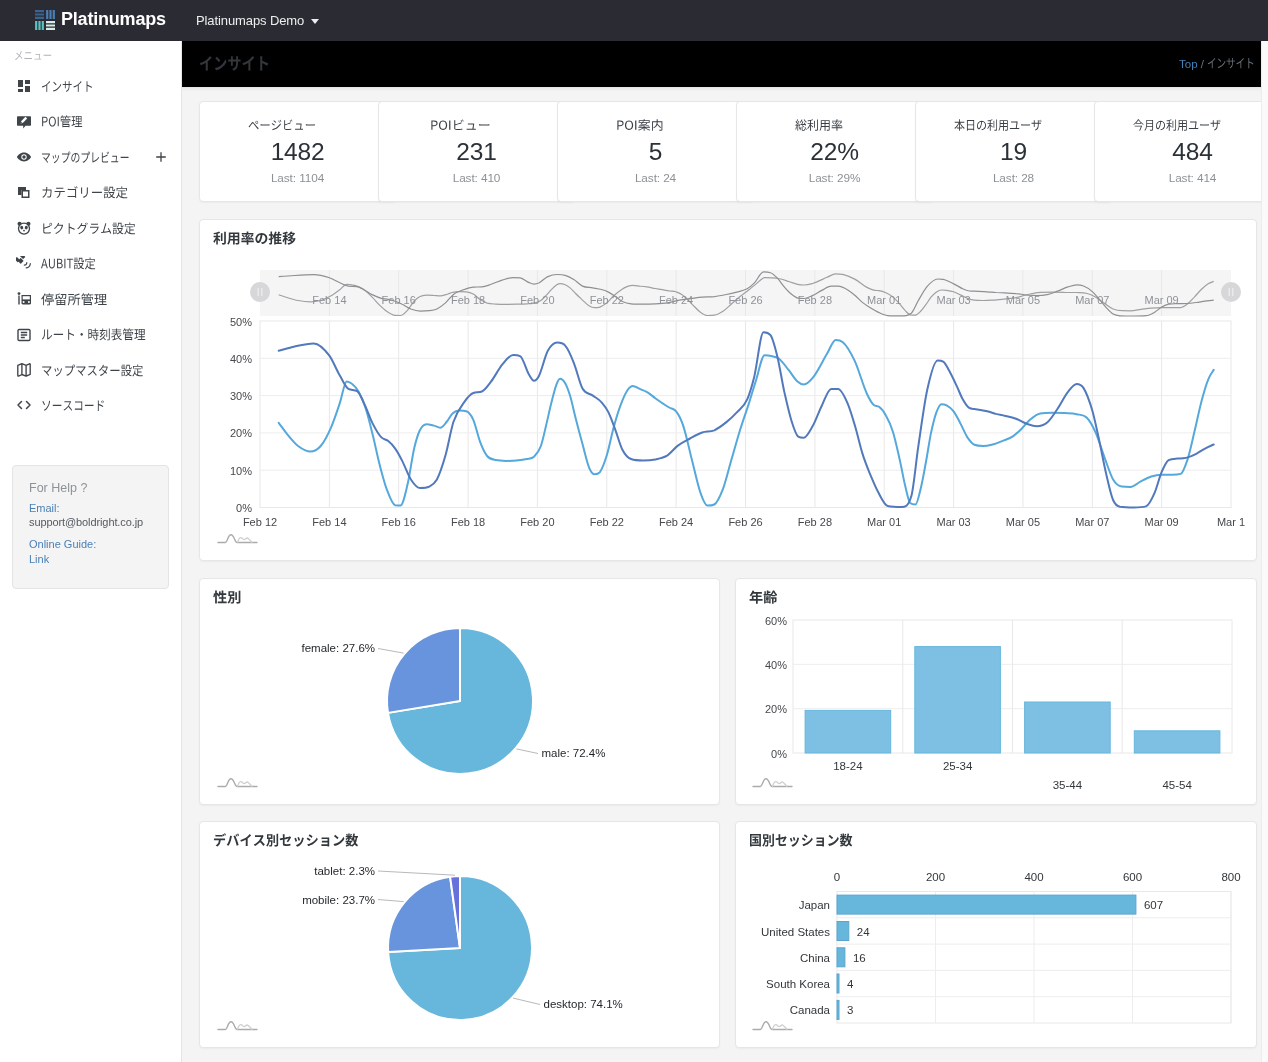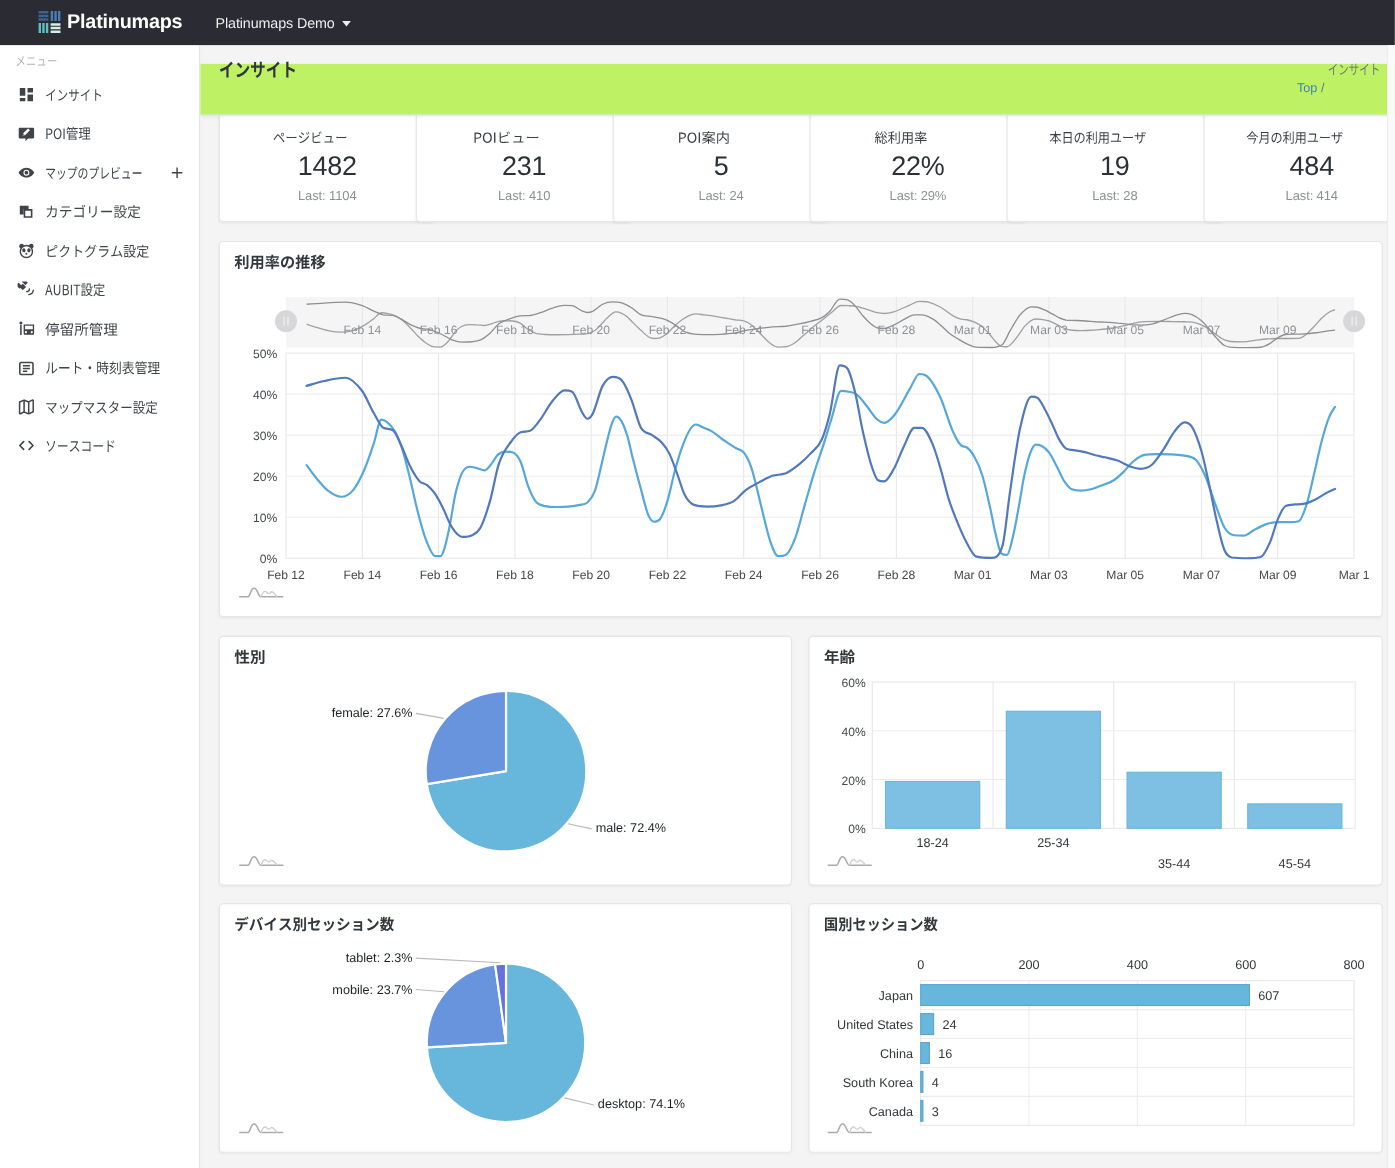--- a/index.html
+++ b/index.html
@@ -9,21 +9,21 @@
 .brand { position:absolute; left:61px; top:9px; color:#fff; font-size:18px; font-weight:700; letter-spacing:-.2px; }
 .navdemo { position:absolute; left:196px; top:13px; color:#eceef0; font-size:13px; letter-spacing:-.1px; }
 .caret { display:inline-block; width:0; height:0; border-left:4.5px solid transparent; border-right:4.5px solid transparent; border-top:5px solid #eceef0; margin-left:7px; margin-bottom:1px; }
 .sidebar { position:absolute; left:0; top:41px; width:182px; height:1021px; background:#fff; border-right:1px solid #e2e4e7; z-index:20; }
 .helpbox { position:absolute; left:12px; top:424px; width:157px; height:124px; background:#f4f4f5; border:1px solid #e4e4e7; border-radius:4px; }
 .h1 { position:absolute; left:16px; top:16px; color:#8e9398; font-size:12.5px; line-height:1; }
 .h2 { position:absolute; left:16px; top:37px; color:#4a7fb5; font-size:11px; line-height:1; }
 .h3 { position:absolute; left:16px; top:50.5px; color:#55595e; font-size:11px; line-height:1; letter-spacing:-.1px; }
 .h4 { position:absolute; left:16px; top:73px; color:#4a7fb5; font-size:11px; line-height:1; }
 .h5 { position:absolute; left:16px; top:88px; color:#4a7fb5; font-size:11px; line-height:1; }
-.pagehead { position:absolute; left:182px; top:58px; width:1086px; height:47px; background:#bef264; border-bottom:1px solid #e4e7ea; box-shadow:0 2px 3px rgba(0,0,0,.04); z-index:10; }
+.pagehead { position:absolute; left:182px; top:41px; width:1086px; height:47px; background:#000000; border-bottom:1px solid #e4e7ea; box-shadow:0 2px 3px rgba(0,0,0,.04); z-index:10; }
 .bread { position:absolute; right:64px; top:17px; font-size:11.5px; color:#6c757d; }
 .bread a { color:#4180b8; text-decoration:none; }
 .scard { position:absolute; top:101px; width:197px; height:101px; background:#fff; border:1px solid #e5e6e8; border-radius:4px; box-shadow:0 1px 2px rgba(0,0,0,.04); text-align:center; }
 .sv { position:absolute; left:0; right:0; top:38px; font-size:24.5px; font-weight:500; color:#2b3136; line-height:1; letter-spacing:-.2px; }
 .sl { position:absolute; left:0; right:0; top:70.5px; font-size:11.8px; color:#8d9196; line-height:1; letter-spacing:-.1px; }
 .ccard { position:absolute; background:#fff; border:1px solid #e5e6e8; border-radius:4px; box-shadow:0 1px 2px rgba(0,0,0,.04); }
 </style></head>
 <body>
 <div class="navbar">
   <svg class="logo" viewBox="0 0 22 22">
@@ -148,20 +148,27 @@
       </g>
     </svg>
 <svg style="position:absolute;left:16px;top:356px" width="16" height="16" viewBox="0 0 16 16">
       <path d="M5.5 4.5L2 8l3.5 3.5M10.5 4.5L14 8l-3.5 3.5" stroke="#3f4449" stroke-width="1.5" fill="none" stroke-linecap="round" stroke-linejoin="round"></path>
     </svg>
 <svg style="position:absolute;left:41.0px;top:354.9px;overflow:visible;z-index:40" width="64.3" height="18.8">
       <g transform="translate(0,14.30) scale(0.8243589743589743,1)">
         <path d="M3.4 -0.5Q5.1 -1.1 6.2 -2.1Q7.3 -3.1 8.0 -4.2Q8.8 -5.3 9.1 -6.4Q9.5 -7.5 9.6 -8.4Q9.7 -8.7 9.7 -9.0Q9.8 -9.3 9.8 -9.5L11.0 -9.3Q11.0 -9.1 10.9 -8.8Q10.8 -8.5 10.8 -8.3Q10.6 -7.1 10.1 -5.9Q9.7 -4.8 9.0 -3.7Q8.2 -2.5 7.1 -1.4Q6.0 -0.4 4.4 0.4ZM2.6 -9.3Q2.9 -9.0 3.2 -8.5Q3.5 -8.0 3.8 -7.5Q4.1 -7.0 4.4 -6.5Q4.6 -6.0 4.8 -5.7L3.8 -5.1Q3.6 -5.5 3.3 -6.0Q3.0 -6.6 2.7 -7.1Q2.4 -7.6 2.1 -8.1Q1.8 -8.5 1.6 -8.8Z M14.3 -5.6Q14.5 -5.6 14.8 -5.6Q15.1 -5.6 15.4 -5.6Q15.8 -5.6 16.1 -5.6Q16.3 -5.6 16.8 -5.6Q17.2 -5.6 17.8 -5.6Q18.4 -5.6 19.0 -5.6Q19.7 -5.6 20.4 -5.6Q21.0 -5.6 21.6 -5.6Q22.2 -5.6 22.6 -5.6Q23.1 -5.6 23.3 -5.6Q23.8 -5.6 24.1 -5.6Q24.4 -5.6 24.7 -5.6V-4.4Q24.5 -4.4 24.1 -4.4Q23.7 -4.4 23.3 -4.4Q23.1 -4.4 22.6 -4.4Q22.2 -4.4 21.6 -4.4Q21.0 -4.4 20.4 -4.4Q19.7 -4.4 19.0 -4.4Q18.4 -4.4 17.8 -4.4Q17.2 -4.4 16.8 -4.4Q16.3 -4.4 16.1 -4.4Q15.6 -4.4 15.1 -4.4Q14.6 -4.4 14.3 -4.4Z M36.4 -8.7Q36.3 -8.6 36.2 -8.4Q36.1 -8.3 36.1 -8.1Q35.8 -7.5 35.4 -6.7Q35.0 -5.9 34.5 -5.2Q34.0 -4.4 33.5 -3.8Q32.8 -3.0 31.9 -2.3Q31.1 -1.5 30.1 -0.8Q29.2 -0.2 28.1 0.3L27.3 -0.6Q28.4 -1.0 29.3 -1.6Q30.3 -2.2 31.1 -3.0Q32.0 -3.7 32.7 -4.4Q33.1 -4.9 33.5 -5.6Q34.0 -6.2 34.3 -6.9Q34.7 -7.5 34.8 -8.1Q34.7 -8.1 34.3 -8.1Q33.9 -8.1 33.4 -8.1Q32.9 -8.1 32.3 -8.1Q31.7 -8.1 31.2 -8.1Q30.6 -8.1 30.2 -8.1Q29.9 -8.1 29.7 -8.1Q29.5 -8.1 29.2 -8.0Q29.0 -8.0 28.7 -8.0Q28.5 -8.0 28.4 -8.0V-9.2Q28.5 -9.2 28.8 -9.1Q29.0 -9.1 29.3 -9.1Q29.6 -9.1 29.7 -9.1Q29.9 -9.1 30.3 -9.1Q30.6 -9.1 31.2 -9.1Q31.7 -9.1 32.3 -9.1Q32.8 -9.1 33.4 -9.1Q33.9 -9.1 34.3 -9.1Q34.6 -9.1 34.8 -9.1Q35.1 -9.1 35.3 -9.1Q35.6 -9.2 35.7 -9.2ZM33.7 -4.5Q34.2 -4.1 34.8 -3.5Q35.3 -3.0 35.9 -2.4Q36.4 -1.9 36.9 -1.4Q37.3 -0.8 37.7 -0.4L36.8 0.4Q36.3 -0.3 35.7 -1.0Q35.0 -1.7 34.3 -2.4Q33.6 -3.2 32.9 -3.8Z M41.2 -8.9Q41.6 -8.9 42.0 -8.9Q42.3 -8.8 42.7 -8.8H49.1Q49.3 -8.8 49.6 -8.8Q49.8 -8.8 50.0 -8.9Q50.0 -8.6 50.0 -8.4Q50.0 -8.1 50.0 -7.9V-1.1Q50.0 -0.8 50.0 -0.4Q50.0 -0.0 50.0 0.1H48.9Q48.9 -0.0 48.9 -0.4Q48.9 -0.7 48.9 -1.0V-7.8H42.7Q42.3 -7.8 41.9 -7.8Q41.5 -7.8 41.2 -7.8ZM41.1 -1.7Q41.3 -1.7 41.7 -1.7Q42.1 -1.7 42.5 -1.7H49.5V-0.6H42.5Q42.1 -0.6 41.7 -0.6Q41.3 -0.6 41.1 -0.6Z M53.3 -5.6Q53.5 -5.6 53.8 -5.6Q54.1 -5.6 54.4 -5.6Q54.8 -5.6 55.1 -5.6Q55.3 -5.6 55.8 -5.6Q56.2 -5.6 56.8 -5.6Q57.4 -5.6 58.0 -5.6Q58.7 -5.6 59.4 -5.6Q60.0 -5.6 60.6 -5.6Q61.2 -5.6 61.6 -5.6Q62.1 -5.6 62.3 -5.6Q62.8 -5.6 63.1 -5.6Q63.4 -5.6 63.7 -5.6V-4.4Q63.5 -4.4 63.1 -4.4Q62.7 -4.4 62.3 -4.4Q62.1 -4.4 61.6 -4.4Q61.2 -4.4 60.6 -4.4Q60.0 -4.4 59.4 -4.4Q58.7 -4.4 58.0 -4.4Q57.4 -4.4 56.8 -4.4Q56.2 -4.4 55.8 -4.4Q55.3 -4.4 55.1 -4.4Q54.6 -4.4 54.1 -4.4Q53.6 -4.4 53.3 -4.4Z M73.5 -9.4Q73.7 -9.1 73.9 -8.8Q74.1 -8.4 74.4 -8.1Q74.6 -7.7 74.7 -7.4L74.0 -7.1Q73.8 -7.4 73.6 -7.7Q73.4 -8.1 73.2 -8.4Q73.0 -8.8 72.8 -9.0ZM75.1 -10.0Q75.3 -9.8 75.5 -9.4Q75.7 -9.1 75.9 -8.7Q76.2 -8.4 76.3 -8.1L75.6 -7.7Q75.4 -8.1 75.2 -8.4Q75.0 -8.7 74.8 -9.1Q74.6 -9.4 74.4 -9.7ZM69.0 -1.0Q69.0 -1.2 69.0 -1.7Q69.0 -2.3 69.0 -3.0Q69.0 -3.8 69.0 -4.6Q69.0 -5.5 69.0 -6.3Q69.0 -7.0 69.0 -7.7Q69.0 -8.3 69.0 -8.5Q69.0 -8.8 68.9 -9.2Q68.9 -9.6 68.9 -9.9H70.1Q70.1 -9.6 70.1 -9.2Q70.1 -8.8 70.1 -8.5Q70.1 -8.0 70.1 -7.3Q70.1 -6.6 70.1 -5.8Q70.1 -5.0 70.1 -4.2Q70.1 -3.4 70.1 -2.8Q70.1 -2.1 70.1 -1.6Q70.1 -1.1 70.1 -1.0Q70.1 -0.8 70.1 -0.5Q70.1 -0.2 70.1 0.1Q70.1 0.3 70.1 0.6H68.9Q68.9 0.3 68.9 -0.2Q69.0 -0.6 69.0 -1.0ZM69.8 -6.5Q70.5 -6.3 71.2 -6.0Q72.0 -5.8 72.8 -5.5Q73.6 -5.2 74.3 -4.9Q75.1 -4.5 75.6 -4.3L75.2 -3.2Q74.6 -3.5 73.9 -3.8Q73.2 -4.1 72.5 -4.4Q71.7 -4.7 71.0 -4.9Q70.4 -5.2 69.8 -5.3Z" fill="#3f4449"></path>
       </g>
     </svg>
+  <div class="helpbox">
+    <div class="h1">For Help ?</div>
+    <div class="h2">Email:</div>
+    <div class="h3">support@boldright.co.jp</div>
+    <div class="h4">Online Guide:</div>
+    <div class="h5">Link</div>
+  </div>
 </div>
 <div class="pagehead">
   <div class="bread"><a>Top</a> /</div>
 </div>
 <div class="scard" style="left:199px">
 <div class="sv">1482</div>
     <div class="sl">Last: 1104</div>
   </div>
 <svg style="position:absolute;left:247.5px;top:115.8px;overflow:visible;z-index:40" width="68.0" height="18.1">
     <g transform="translate(0,13.75) scale(0.9066666666666666,1)">

